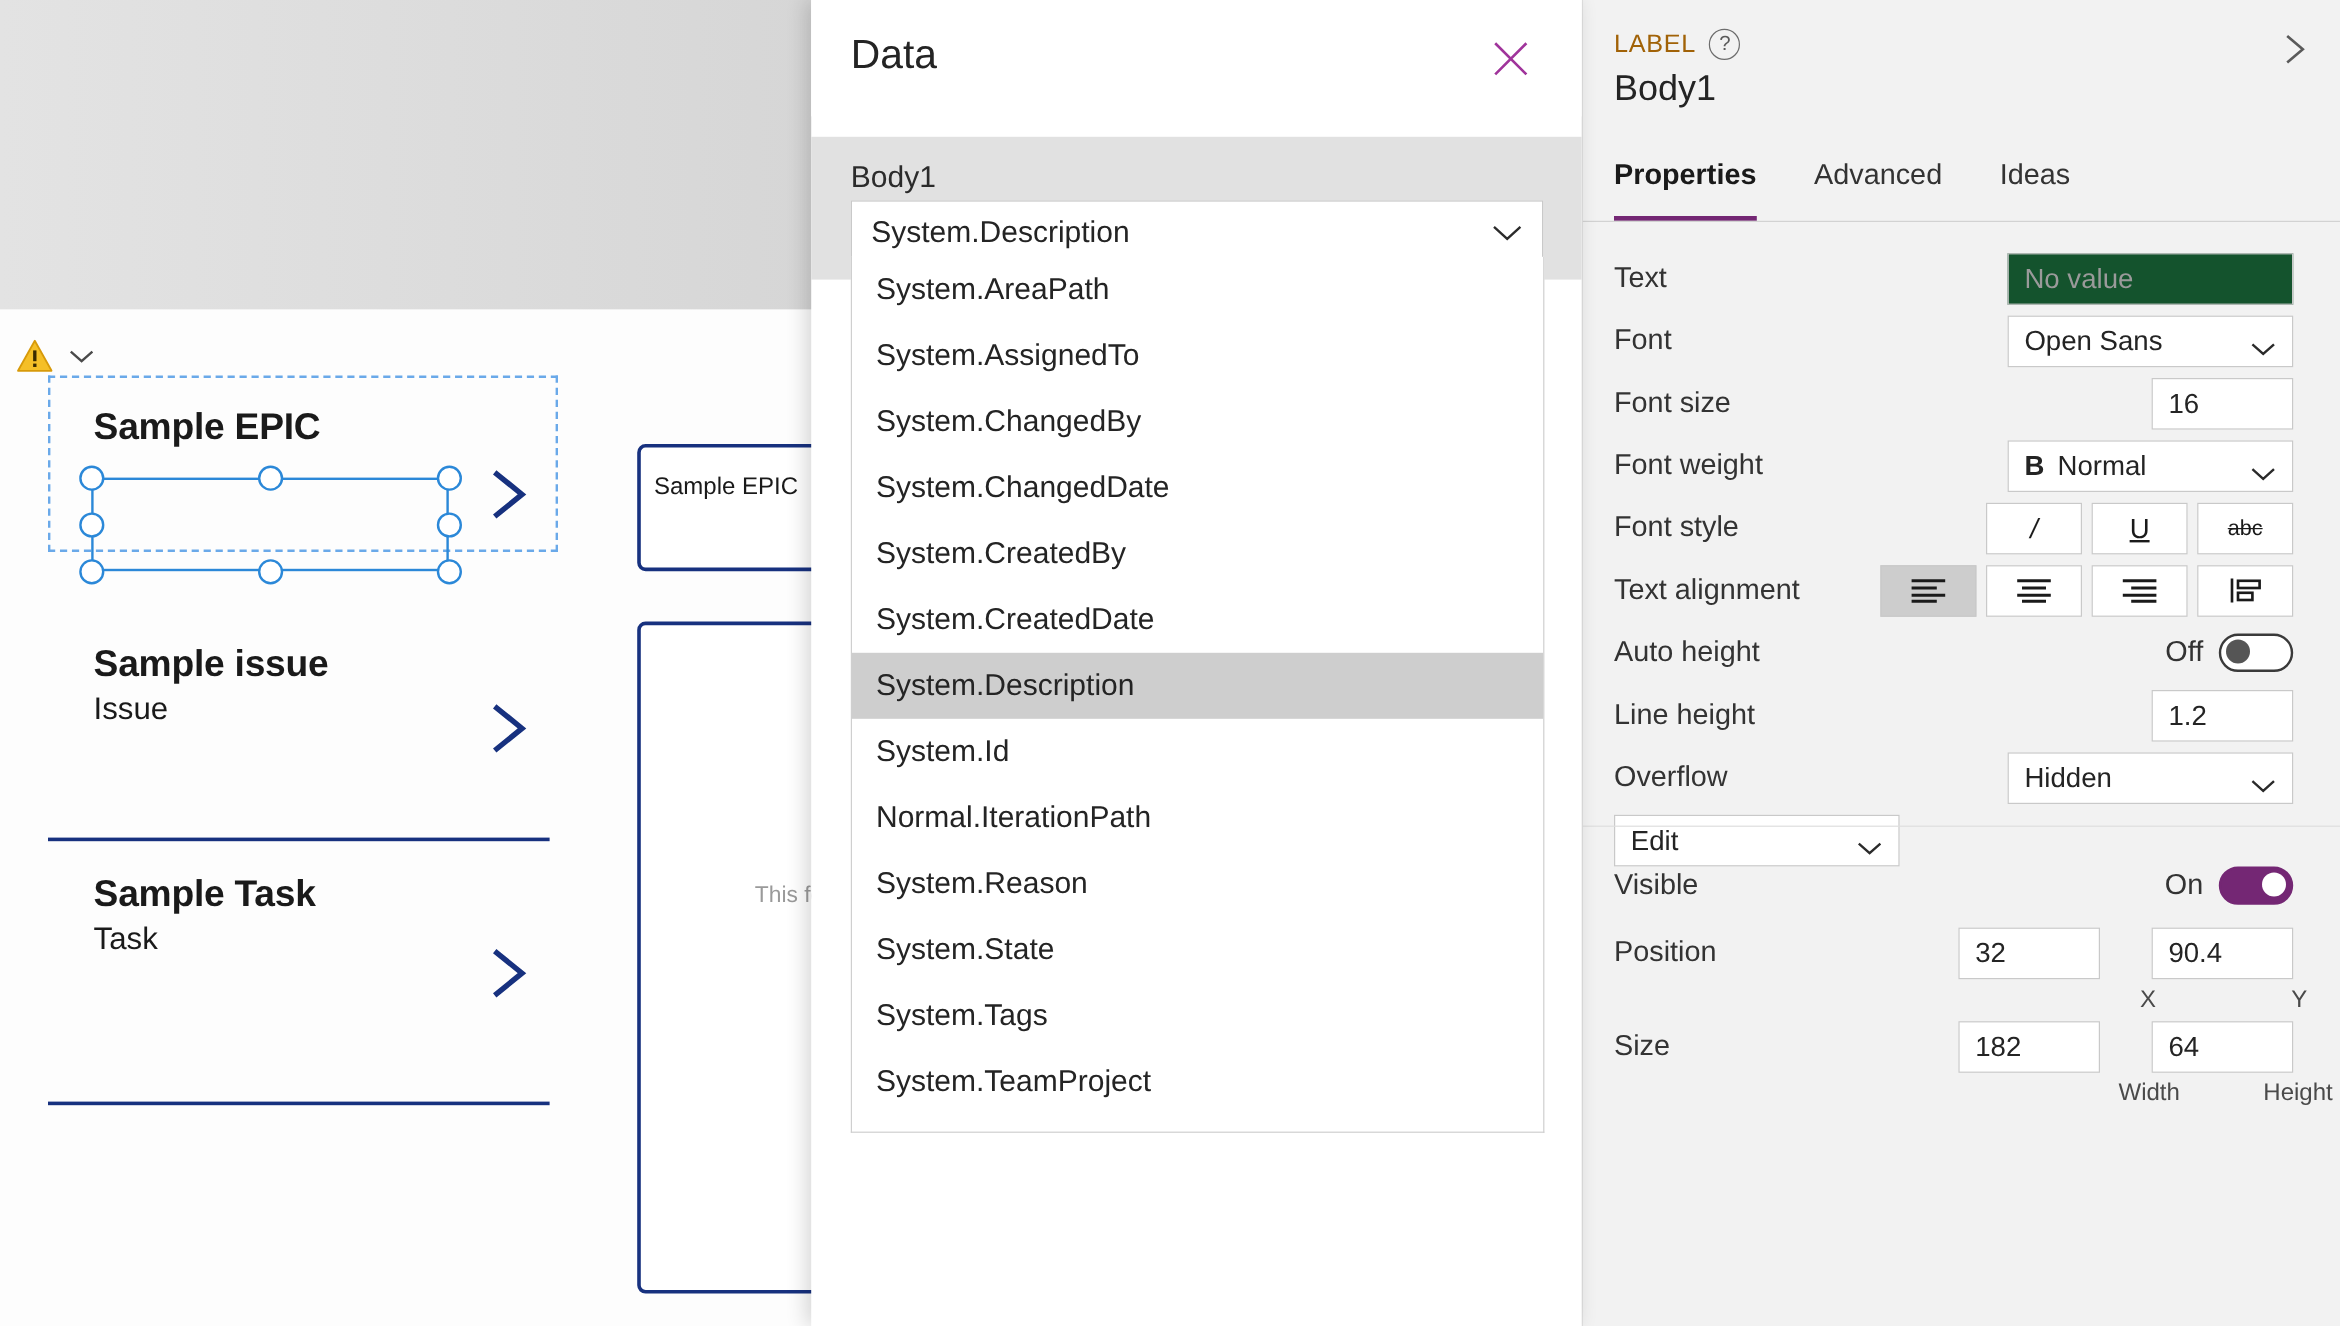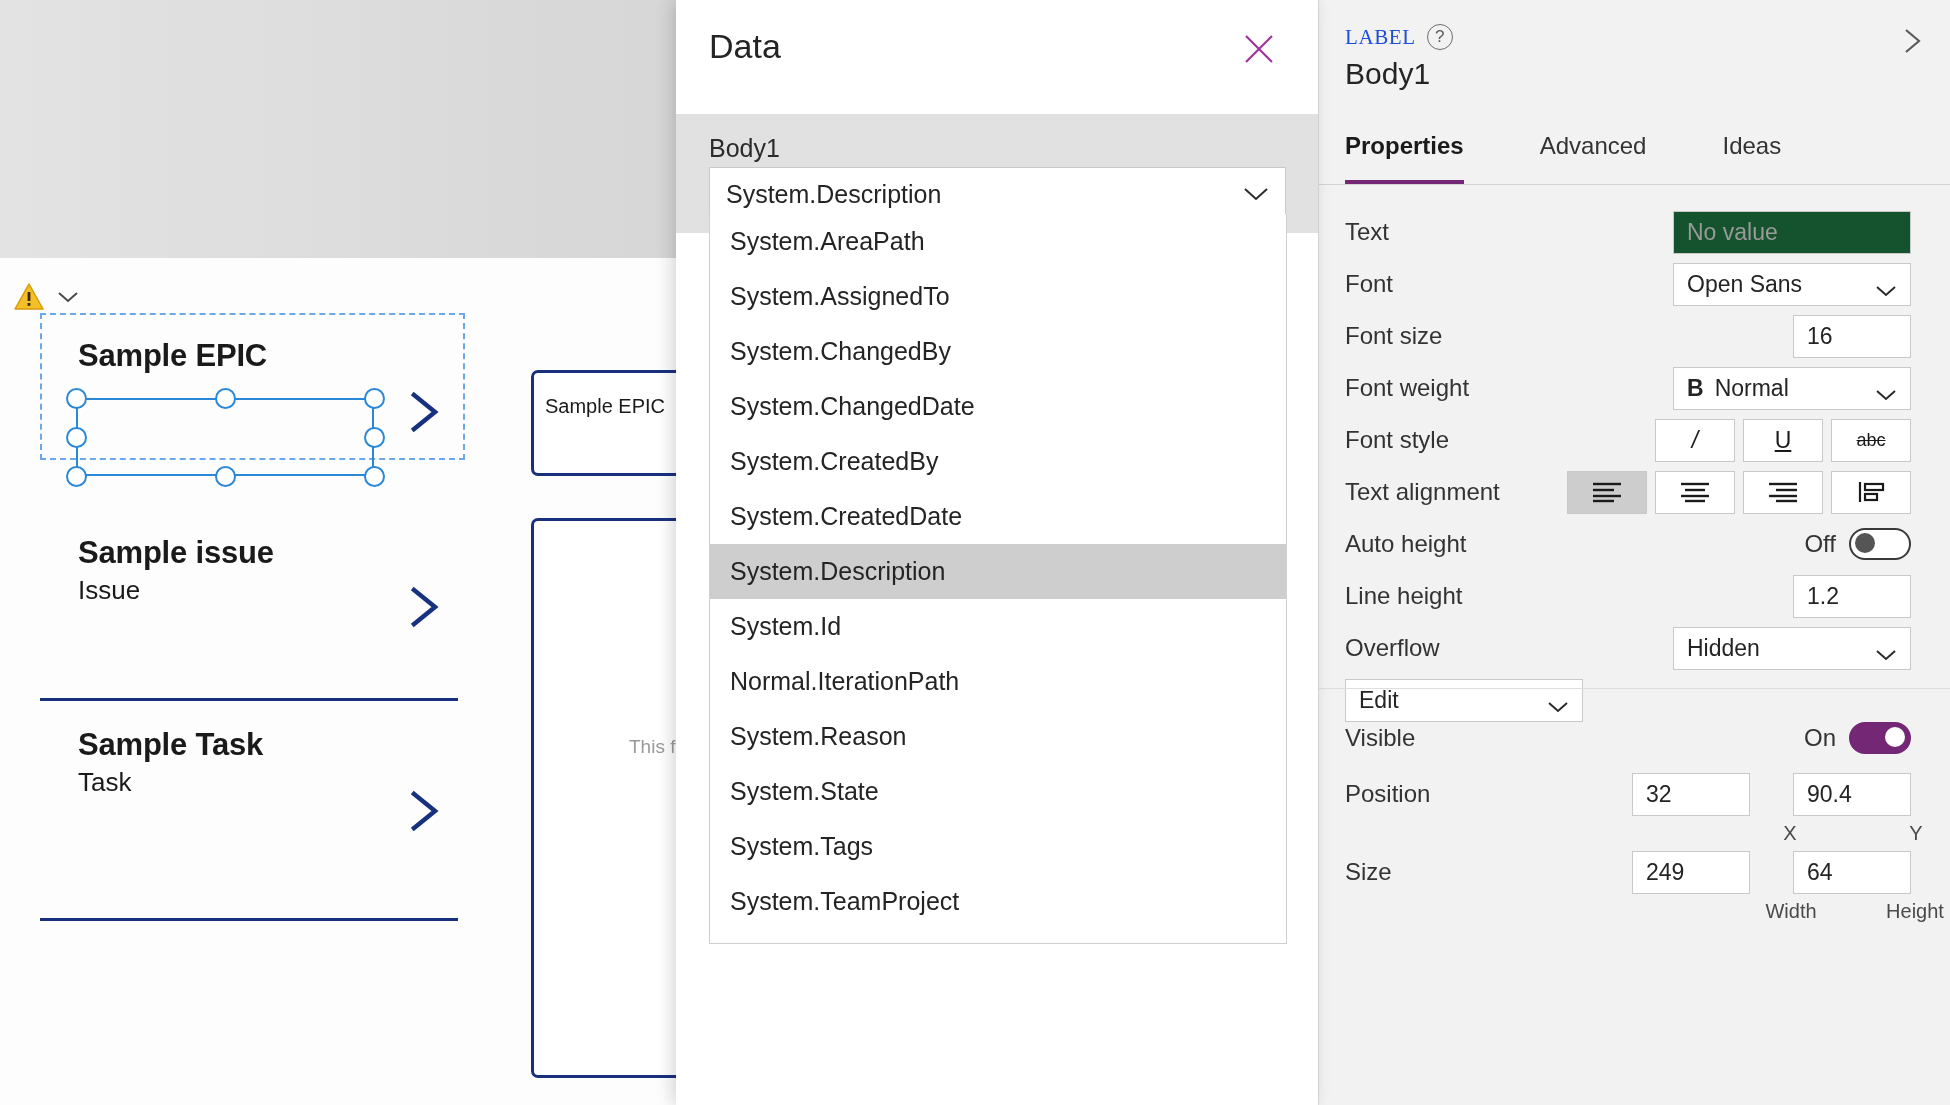--- a/index.html
+++ b/index.html
@@ -94,30 +94,30 @@
 
   
   .props {
     position: absolute; left: 1318px; top: 0; width: 632px; height: 1105px;
     background: #f2f2f2; border-left: 1px solid #dcdcdc;
   }
   .props-header { position: relative; height: 132px; }
   .label-kicker {
     position: absolute; left: 26px; top: 24px; display: flex; align-items: center; gap: 11px;
   }
-  .label-kicker .k { font-size: 21px; color: #1d4ed8; letter-spacing: 0.6px; font-family: Liberation Serif, serif; }
+  .label-kicker .k { font-size: 21px; color: #a16207; letter-spacing: 0.6px; }
   .qmark {
     width: 26px; height: 26px; border-radius: 50%; border: 1.8px solid #6d6d6d;
     color: #5a5a5a; font-size: 17px; display: flex; align-items: center; justify-content: center;
     cursor: pointer;
   }
   .props-objname { position: absolute; left: 26px; top: 57px; font-size: 30px; color: #242424; }
   .expand-chev { position: absolute; right: 24px; top: 26px; width: 26px; height: 30px; cursor: pointer; }
 
-  .tabs { position: absolute; left: 0; top: 132px; width: 632px; height: 52px; display: flex; padding-left: 26px; gap: 76px; }
+  .tabs { position: absolute; left: 0; top: 132px; width: 632px; height: 52px; display: flex; padding-left: 26px; gap: 48px; }
   .tab { position: relative; font-size: 24px; color: #333; cursor: pointer; padding-bottom: 12px; }
   .tab.active { font-weight: bold; color: #1a1a1a; }
   .tab.active::after {
     content: ""; position: absolute; left: 0; right: 0; bottom: 0; height: 4px; background: #742774;
   }
   .tabs-rule { position: absolute; left: 0; top: 184px; width: 632px; height: 1px; background: #d2d2d2; }
 
   .prop-section { position: absolute; left: 0; width: 632px; }
   .prop-row {
     position: relative; height: 52px; display: flex; align-items: center;
@@ -483,21 +483,21 @@
         </span>
       </div>
       <div style="position:relative; height:22px;">
         <span class="axis-cap" style="position:absolute; left:456px; width:30px;">X</span>
         <span class="axis-cap" style="position:absolute; left:582px; width:30px;">Y</span>
       </div>
 
       <div class="prop-row" style="height:56px;">
         <span class="prop-label">Size</span>
         <span class="prop-ctl" style="gap:8px;">
-          <span class="inp num bind-num">249</span>
+          <span class="inp num bind-num">182</span>
           <span class="inp num bind-num">64</span>
         </span>
       </div>
       <div style="position:relative; height:22px;">
         <span class="axis-cap" style="position:absolute; left:432px; width:80px;">Width</span>
         <span class="axis-cap" style="position:absolute; left:556px; width:80px;">Height</span>
       </div>
     </div>
   </div>
 

